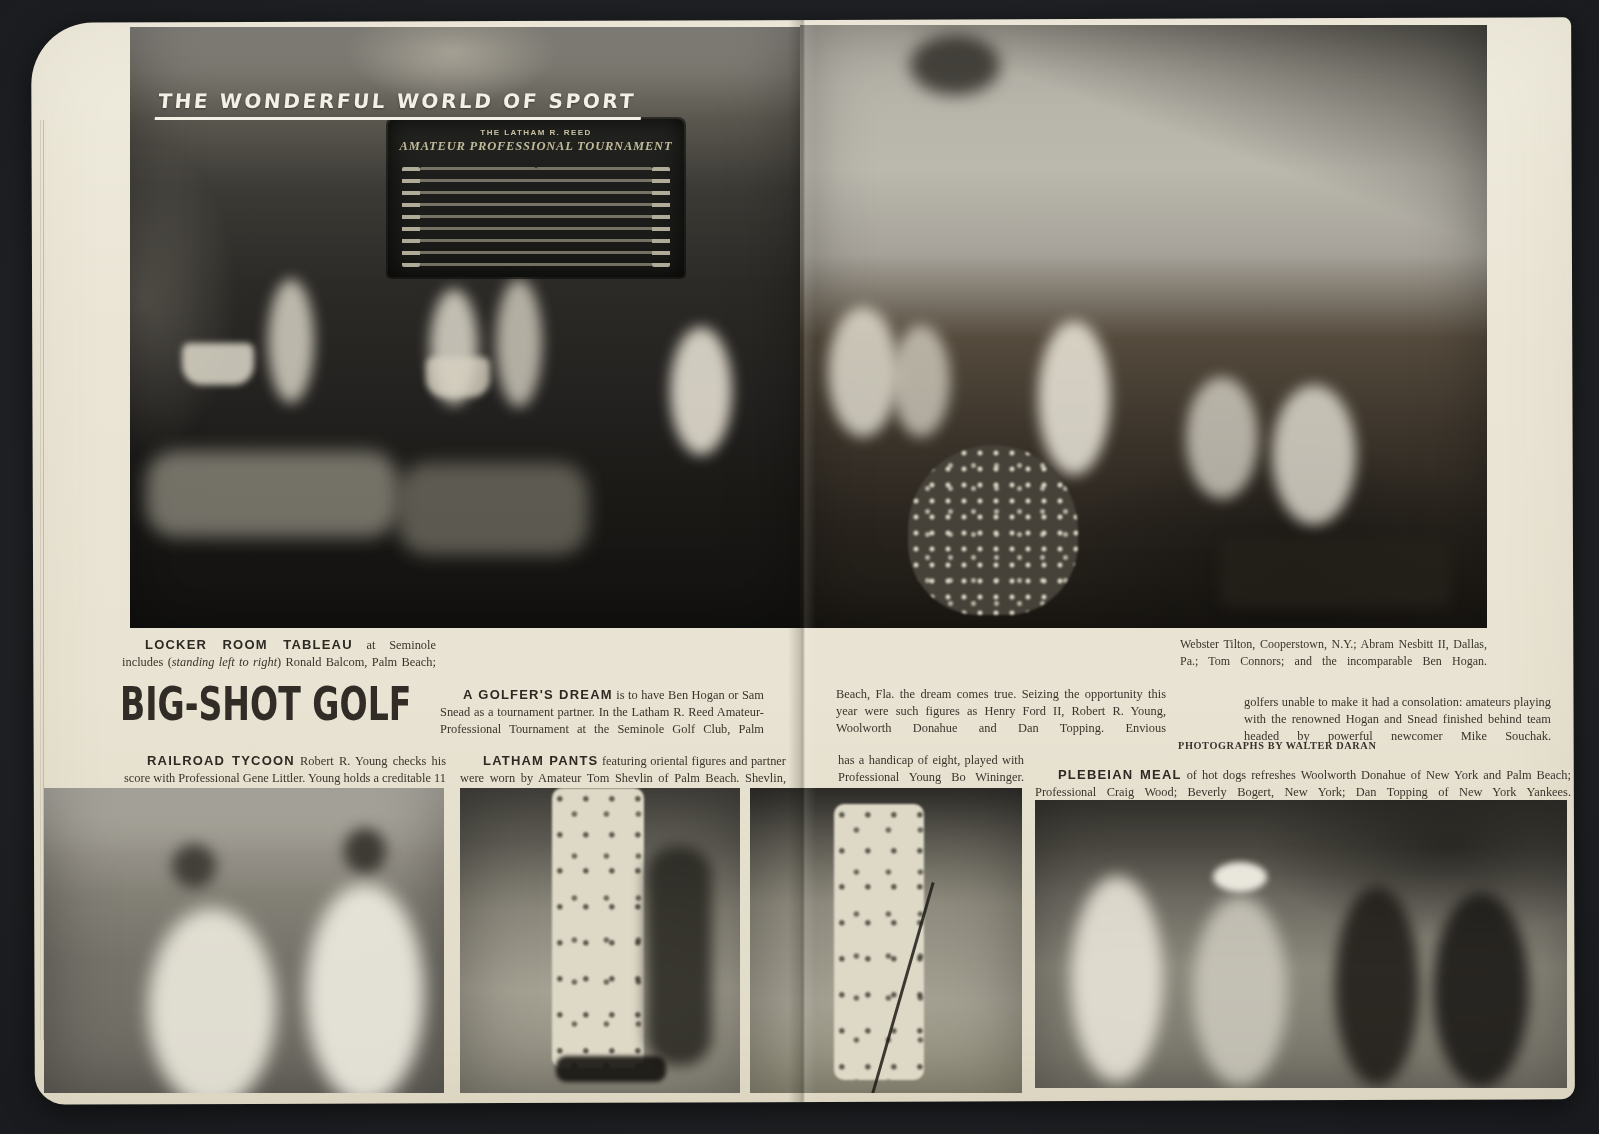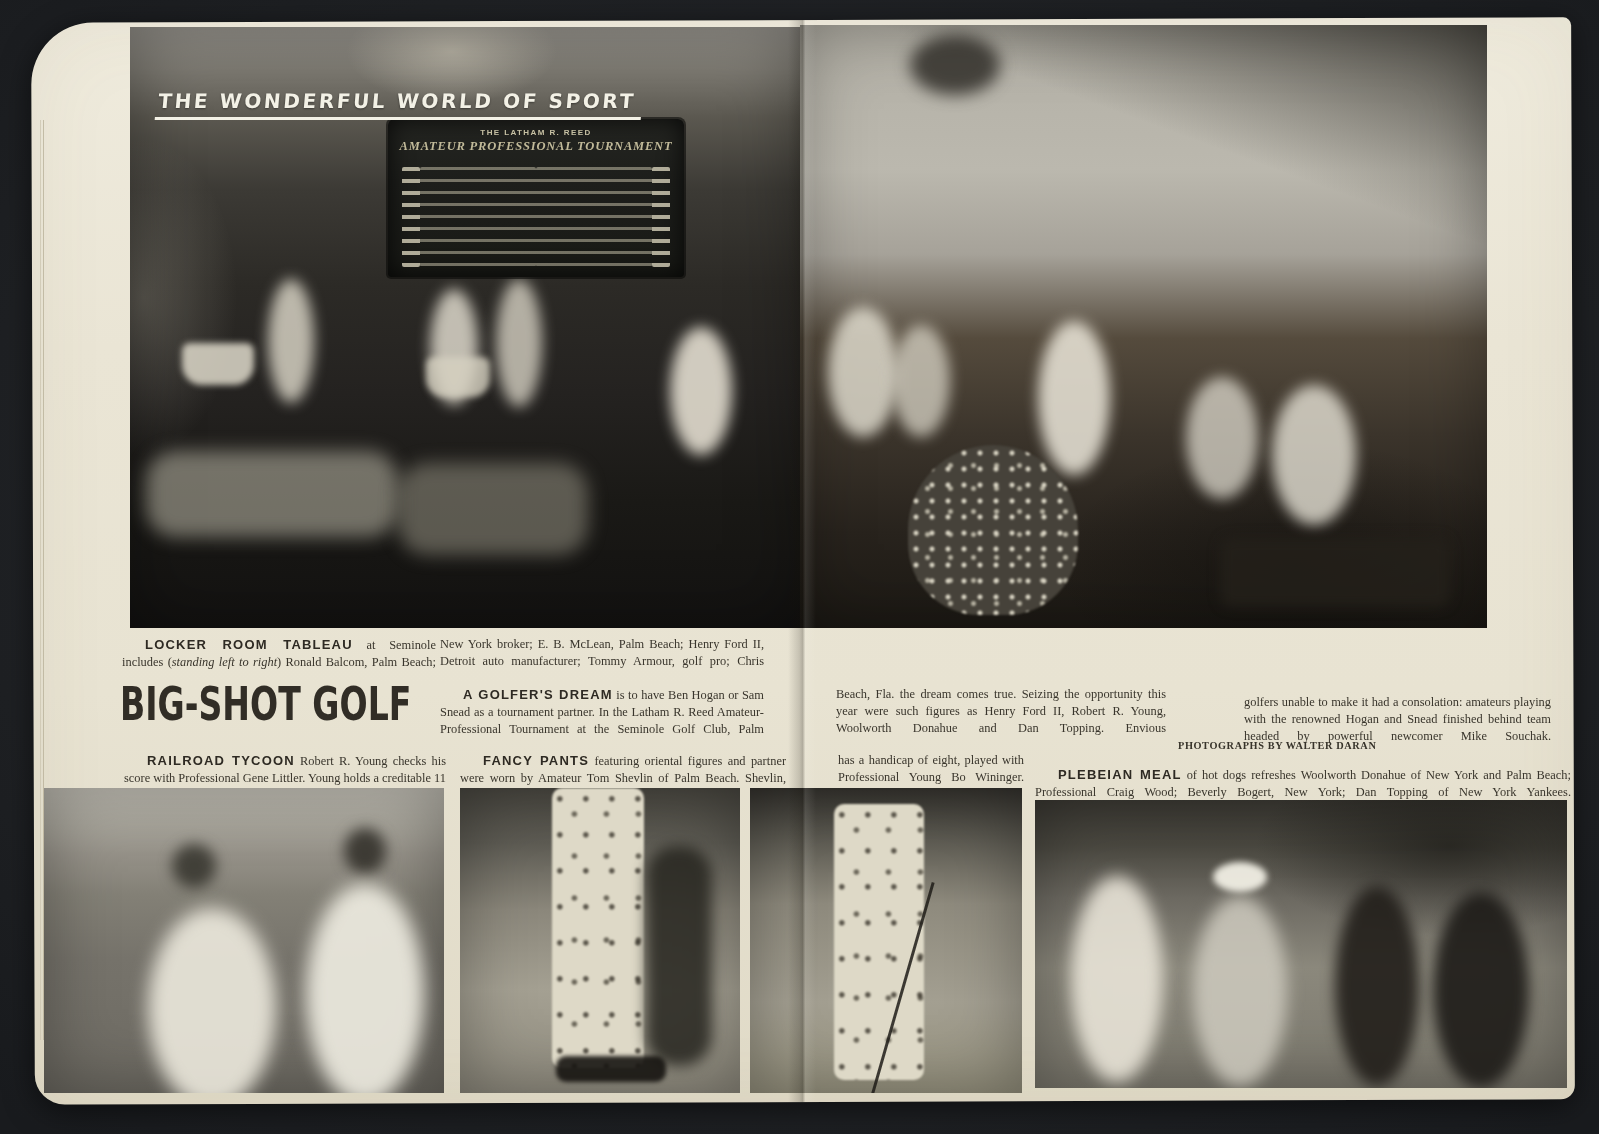--- a/index.html
+++ b/index.html
@@ -157,35 +157,35 @@
     <div class="ph blob tr-fig3"></div>
     <div class="ph blob tr-fig4"></div>
     <div class="ph blob tr-fig5"></div>
     <div class="floral"></div>
     <div class="ph tr-bench"></div>
   </div>
 
   <div class="cap c1">
     <span class="lead">LOCKER ROOM TABLEAU</span><span> at Seminole includes (</span><i>standing left to right</i><span>) Ronald Balcom, Palm Beach; Paul V. Shields,</span>
   </div>
-  <div class="cap c2">New York broker; E. B. McLean, Palm Beach; Henry Ford II, Detroit auto manufacturer; Tommy Armour, golf pro; Chris</div>
+  <div class="cap c4">Webster Tilton, Cooperstown, N.Y.; Abram Nesbitt II, Dallas, Pa.; Tom Connors; and the incomparable Ben Hogan.</div>
 
   <div class="headline">BIG-SHOT GOLF</div>
   <div class="cap p2c">Beach, Fla. the dream comes true. Seizing the opportunity this year were such figures as Henry Ford II, Robert R. Young, Woolworth Donahue and Dan Topping. Envious</div>
   <div class="cap p1c">
     <span class="lead">A GOLFER'S DREAM</span><span> is to have Ben Hogan or Sam Snead as a tournament partner. In the Latham R. Reed Amateur-Professional Tournament at the Seminole Golf Club, Palm</span>
   </div>
   <div class="cap p3c">golfers unable to make it had a consolation: amateurs playing with the renowned Hogan and Snead finished behind team headed by powerful newcomer Mike Souchak.</div>
   <div class="credit">PHOTOGRAPHS BY WALTER DARAN</div>
 
   <div class="cap r1">
     <span class="lead">RAILROAD TYCOON</span><span> Robert R. Young checks his score with Professional Gene Littler. Young holds a creditable 11 handicap.</span>
   </div>
   <div class="cap r2">
-    <span class="lead">FANCY PANTS</span><span> featuring oriental figures and partner were worn by Amateur Tom Shevlin of Palm Beach. Shevlin, who</span>
+    <span class="lead">LATHAM PANTS</span><span> featuring oriental figures and partner were worn by Amateur Tom Shevlin of Palm Beach. Shevlin, who</span>
   </div>
   <div class="cap r3">has a handicap of eight, played with Professional Young Bo Wininger.</div>
   <div class="cap r4">
     <span class="lead">PLEBEIAN MEAL</span><span> of hot dogs refreshes Woolworth Donahue of New York and Palm Beach; Professional Craig Wood; Beverly Bogert, New York; Dan Topping of New York Yankees.</span>
   </div>
 
   <div class="photo photo-b1">
     <div class="ph blob b1-head1"></div>
     <div class="ph blob b1-head2"></div>
     <div class="ph blob b1-fig1"></div>

